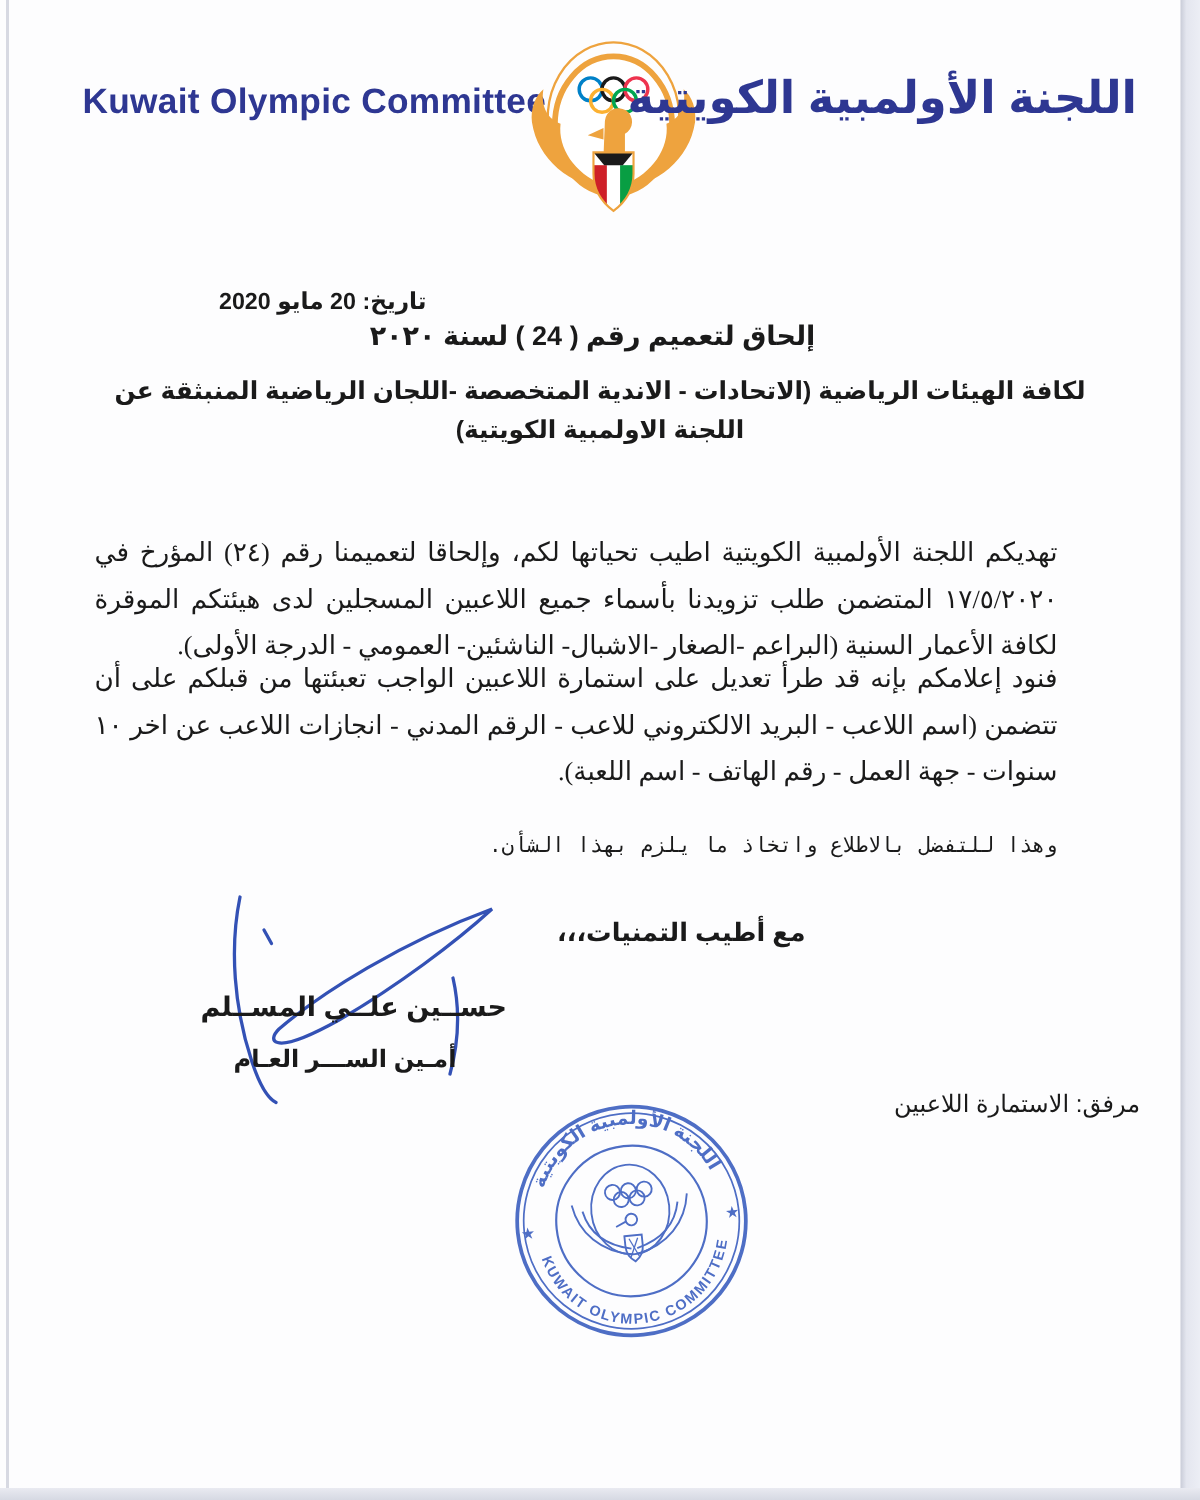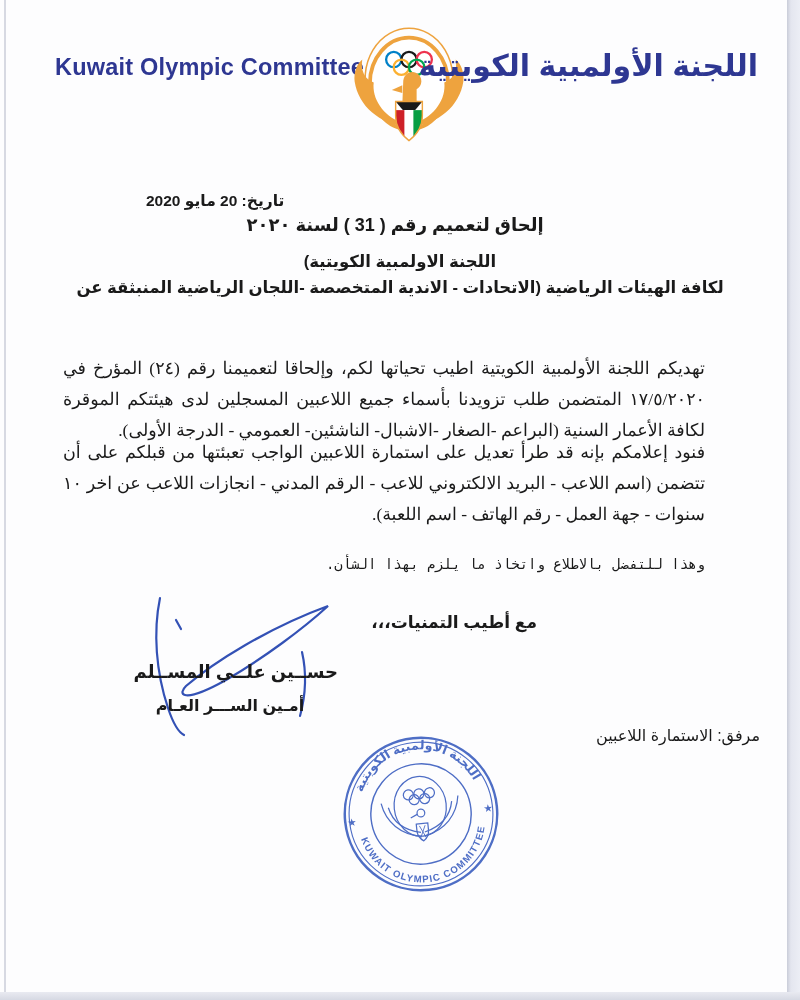--- a/index.html
+++ b/index.html
@@ -130,25 +130,25 @@
       <rect x="69.6" y="88" width="9.4" height="32" fill="#089e43"></rect>
       <path d="M51,79 L79,79 L71.5,88 L58.5,88 Z" fill="#1a1a1a"></path>
     </g>
     <path d="M51,79 L79,79 L79,94 C79,106 73,114 65,120 C57,114 51,106 51,94 Z" fill="none" stroke="#eea33e" stroke-width="1.5"></path>
   </svg>
 
   <div class="title-ar ar">اللجنة الأولمبية الكويتية</div>
 
   <div class="date-line ar">تاريخ: 20 مايو 2020</div>
 
-  <div class="subject-line ar">إلحاق لتعميم رقم ( 31 ) لسنة ٢٠٢٠</div>
+  <div class="subject-line ar">إلحاق لتعميم رقم ( 24 ) لسنة ٢٠٢٠</div>
 
   <div class="addressee ar">
+    <div>لكافة الهيئات الرياضية (الاتحادات - الاندية المتخصصة -اللجان الرياضية المنبثقة عن</div>
     <div>اللجنة الاولمبية الكويتية)</div>
-    <div>لكافة الهيئات الرياضية (الاتحادات - الاندية المتخصصة -اللجان الرياضية المنبثقة عن</div>
   </div>
 
   <p class="body-par par1 ar">تهديكم اللجنة الأولمبية الكويتية اطيب تحياتها لكم، وإلحاقا لتعميمنا رقم (٢٤) المؤرخ في ١٧/٥/٢٠٢٠ المتضمن طلب تزويدنا بأسماء جميع اللاعبين المسجلين لدى هيئتكم الموقرة لكافة الأعمار السنية (البراعم -الصغار -الاشبال- الناشئين- العمومي - الدرجة الأولى).</p>
 
   <p class="body-par par2 ar">فنود إعلامكم بإنه قد طرأ تعديل على استمارة اللاعبين الواجب تعبئتها من قبلكم على أن تتضمن (اسم اللاعب - البريد الالكتروني للاعب - الرقم المدني - انجازات اللاعب عن اخر ١٠ سنوات - جهة العمل - رقم الهاتف - اسم اللعبة).</p>
 
   <div class="closing-line ar">وهذا للتفضل بالاطلاع واتخاذ ما يلزم بهذا الشأن.</div>
 
   <div class="salutation ar">مع أطيب التمنيات،،،</div>
 

